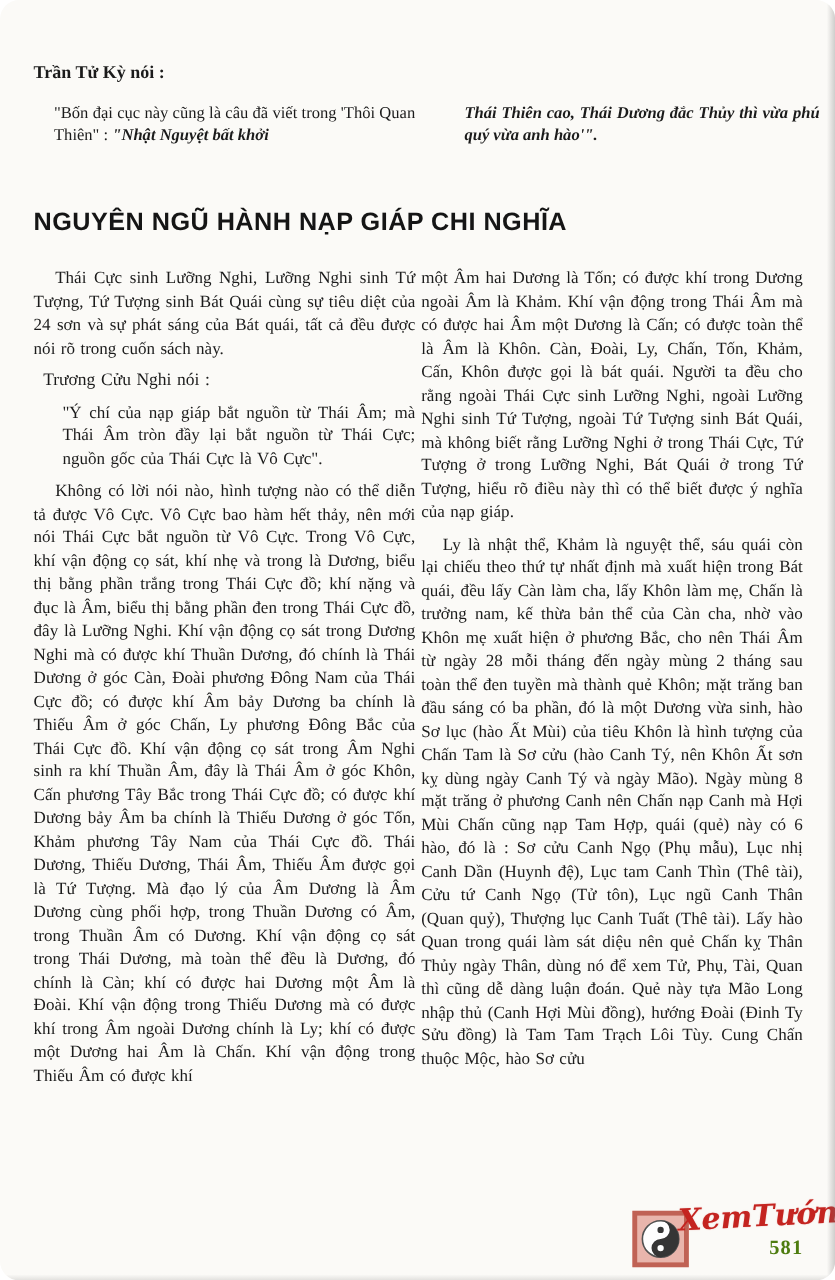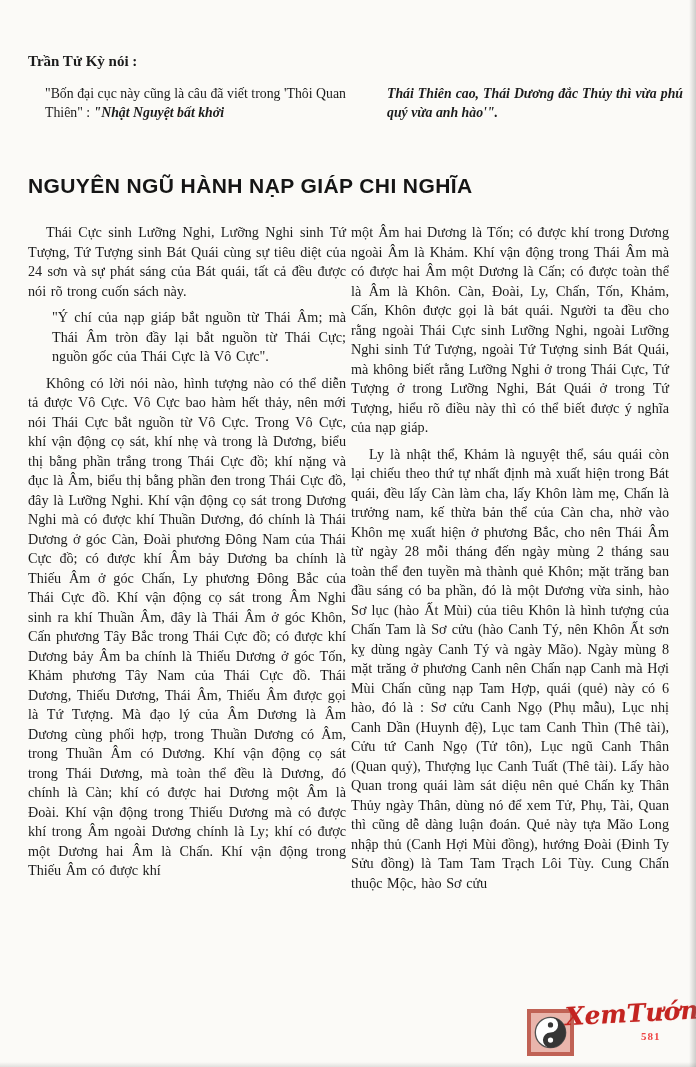--- a/index.html
+++ b/index.html
@@ -4,20 +4,21 @@
 <style>
   html,body{margin:0;padding:0;}
   .page{
     position:relative;
     width:696px;height:1067px;
     background:#fbfaf7;
     font-family:"Liberation Serif",serif;
     color:#1b1b1b;
     overflow:hidden;
     box-sizing:border-box;
+    border-radius:16px;
   }
   .scan-edge-right{
     position:absolute;right:0;top:0;width:7px;height:100%;
     background:linear-gradient(to right,rgba(120,120,120,0),rgba(120,120,120,0.35));
   }
   .scan-edge-bottom{
     position:absolute;left:0;bottom:0;width:100%;height:5px;
     background:linear-gradient(to bottom,rgba(120,120,120,0),rgba(120,120,120,0.20));
   }
   .content{
@@ -75,21 +76,21 @@
     position:absolute;left:38px;top:-6px;
     font-family:"DejaVu Serif",serif;
     font-style:italic;font-weight:bold;
     font-size:25px;color:#c42420;
     transform:rotate(-3deg);
     white-space:nowrap;
     text-shadow:0 0 1px rgba(196,36,32,0.4);
   }
   .page-number{
     position:absolute;left:641px;top:1030px;
-    font-weight:bold;font-size:11px;color:#ef4444;
+    font-weight:bold;font-size:17px;color:#4d7c0f;
     letter-spacing:1px;
     text-align:right;
   }
 </style>
 </head>
 <body>
 
 <div class="page">
 
   <div class="content">
@@ -102,20 +103,21 @@
       </div>
       <div class="hq-right">Thái Thiên cao, Thái Dương đắc Thủy thì vừa phú quý vừa anh hào'".</div>
     </div>
 
     <div class="page-title">NGUYÊN NGŨ HÀNH NẠP GIÁP CHI NGHĨA</div>
 
     <div class="columns">
 
       <div class="col">
         <p class="indent">Thái Cực sinh Lưỡng Nghi, Lưỡng Nghi sinh Tứ Tượng, Tứ Tượng sinh Bát Quái cùng sự tiêu diệt của 24 sơn và sự phát sáng của Bát quái, tất cả đều được nói rõ trong cuốn sách này.</p>
+        <p class="speaker2">Trương Cửu Nghi nói :</p>
         <p class="quote-block">"Ý chí của nạp giáp bắt nguồn từ Thái Âm; mà Thái Âm tròn đầy lại bắt nguồn từ Thái Cực; nguồn gốc của Thái Cực là Vô Cực".</p>
         <p class="indent para-gap">Không có lời nói nào, hình tượng nào có thể diễn tả được Vô Cực. Vô Cực bao hàm hết thảy, nên mới nói Thái Cực bắt nguồn từ Vô Cực. Trong Vô Cực, khí vận động cọ sát, khí nhẹ và trong là Dương, biểu thị bằng phần trắng trong Thái Cực đồ; khí nặng và đục là Âm, biểu thị bằng phần đen trong Thái Cực đồ, đây là Lưỡng Nghi. Khí vận động cọ sát trong Dương Nghi mà có được khí Thuần Dương, đó chính là Thái Dương ở góc Càn, Đoài phương Đông Nam của Thái Cực đồ; có được khí Âm bảy Dương ba chính là Thiếu Âm ở góc Chấn, Ly phương Đông Bắc của Thái Cực đồ. Khí vận động cọ sát trong Âm Nghi sinh ra khí Thuần Âm, đây là Thái Âm ở góc Khôn, Cấn phương Tây Bắc trong Thái Cực đồ; có được khí Dương bảy Âm ba chính là Thiếu Dương ở góc Tốn, Khảm phương Tây Nam của Thái Cực đồ. Thái Dương, Thiếu Dương, Thái Âm, Thiếu Âm được gọi là Tứ Tượng. Mà đạo lý của Âm Dương là Âm Dương cùng phối hợp, trong Thuần Dương có Âm, trong Thuần Âm có Dương. Khí vận động cọ sát trong Thái Dương, mà toàn thể đều là Dương, đó chính là Càn; khí có được hai Dương một Âm là Đoài. Khí vận động trong Thiếu Dương mà có được khí trong Âm ngoài Dương chính là Ly; khí có được một Dương hai Âm là Chấn. Khí vận động trong Thiếu Âm có được khí</p>
       </div>
 
       <div class="col">
         <p>một Âm hai Dương là Tốn; có được khí trong Dương ngoài Âm là Khảm. Khí vận động trong Thái Âm mà có được hai Âm một Dương là Cấn; có được toàn thể là Âm là Khôn. Càn, Đoài, Ly, Chấn, Tốn, Khảm, Cấn, Khôn được gọi là bát quái. Người ta đều cho rằng ngoài Thái Cực sinh Lưỡng Nghi, ngoài Lưỡng Nghi sinh Tứ Tượng, ngoài Tứ Tượng sinh Bát Quái, mà không biết rằng Lưỡng Nghi ở trong Thái Cực, Tứ Tượng ở trong Lưỡng Nghi, Bát Quái ở trong Tứ Tượng, hiểu rõ điều này thì có thể biết được ý nghĩa của nạp giáp.</p>
         <p class="indent para-gap">Ly là nhật thể, Khảm là nguyệt thể, sáu quái còn lại chiếu theo thứ tự nhất định mà xuất hiện trong Bát quái, đều lấy Càn làm cha, lấy Khôn làm mẹ, Chấn là trưởng nam, kế thừa bản thể của Càn cha, nhờ vào Khôn mẹ xuất hiện ở phương Bắc, cho nên Thái Âm từ ngày 28 mỗi tháng đến ngày mùng 2 tháng sau toàn thể đen tuyền mà thành quẻ Khôn; mặt trăng ban đầu sáng có ba phần, đó là một Dương vừa sinh, hào Sơ lục (hào Ất Mùi) của tiêu Khôn là hình tượng của Chấn Tam là Sơ cửu (hào Canh Tý, nên Khôn Ất sơn kỵ dùng ngày Canh Tý và ngày Mão). Ngày mùng 8 mặt trăng ở phương Canh nên Chấn nạp Canh mà Hợi Mùi Chấn cũng nạp Tam Hợp, quái (quẻ) này có 6 hào, đó là : Sơ cửu Canh Ngọ (Phụ mẫu), Lục nhị Canh Dần (Huynh đệ), Lục tam Canh Thìn (Thê tài), Cửu tứ Canh Ngọ (Tử tôn), Lục ngũ Canh Thân (Quan quỷ), Thượng lục Canh Tuất (Thê tài). Lấy hào Quan trong quái làm sát diệu nên quẻ Chấn kỵ Thân Thủy ngày Thân, dùng nó để xem Tử, Phụ, Tài, Quan thì cũng dễ dàng luận đoán. Quẻ này tựa Mão Long nhập thủ (Canh Hợi Mùi đồng), hướng Đoài (Đinh Ty Sửu đồng) là Tam Tam Trạch Lôi Tùy. Cung Chấn thuộc Mộc, hào Sơ cửu</p>
       </div>
 
     </div>

